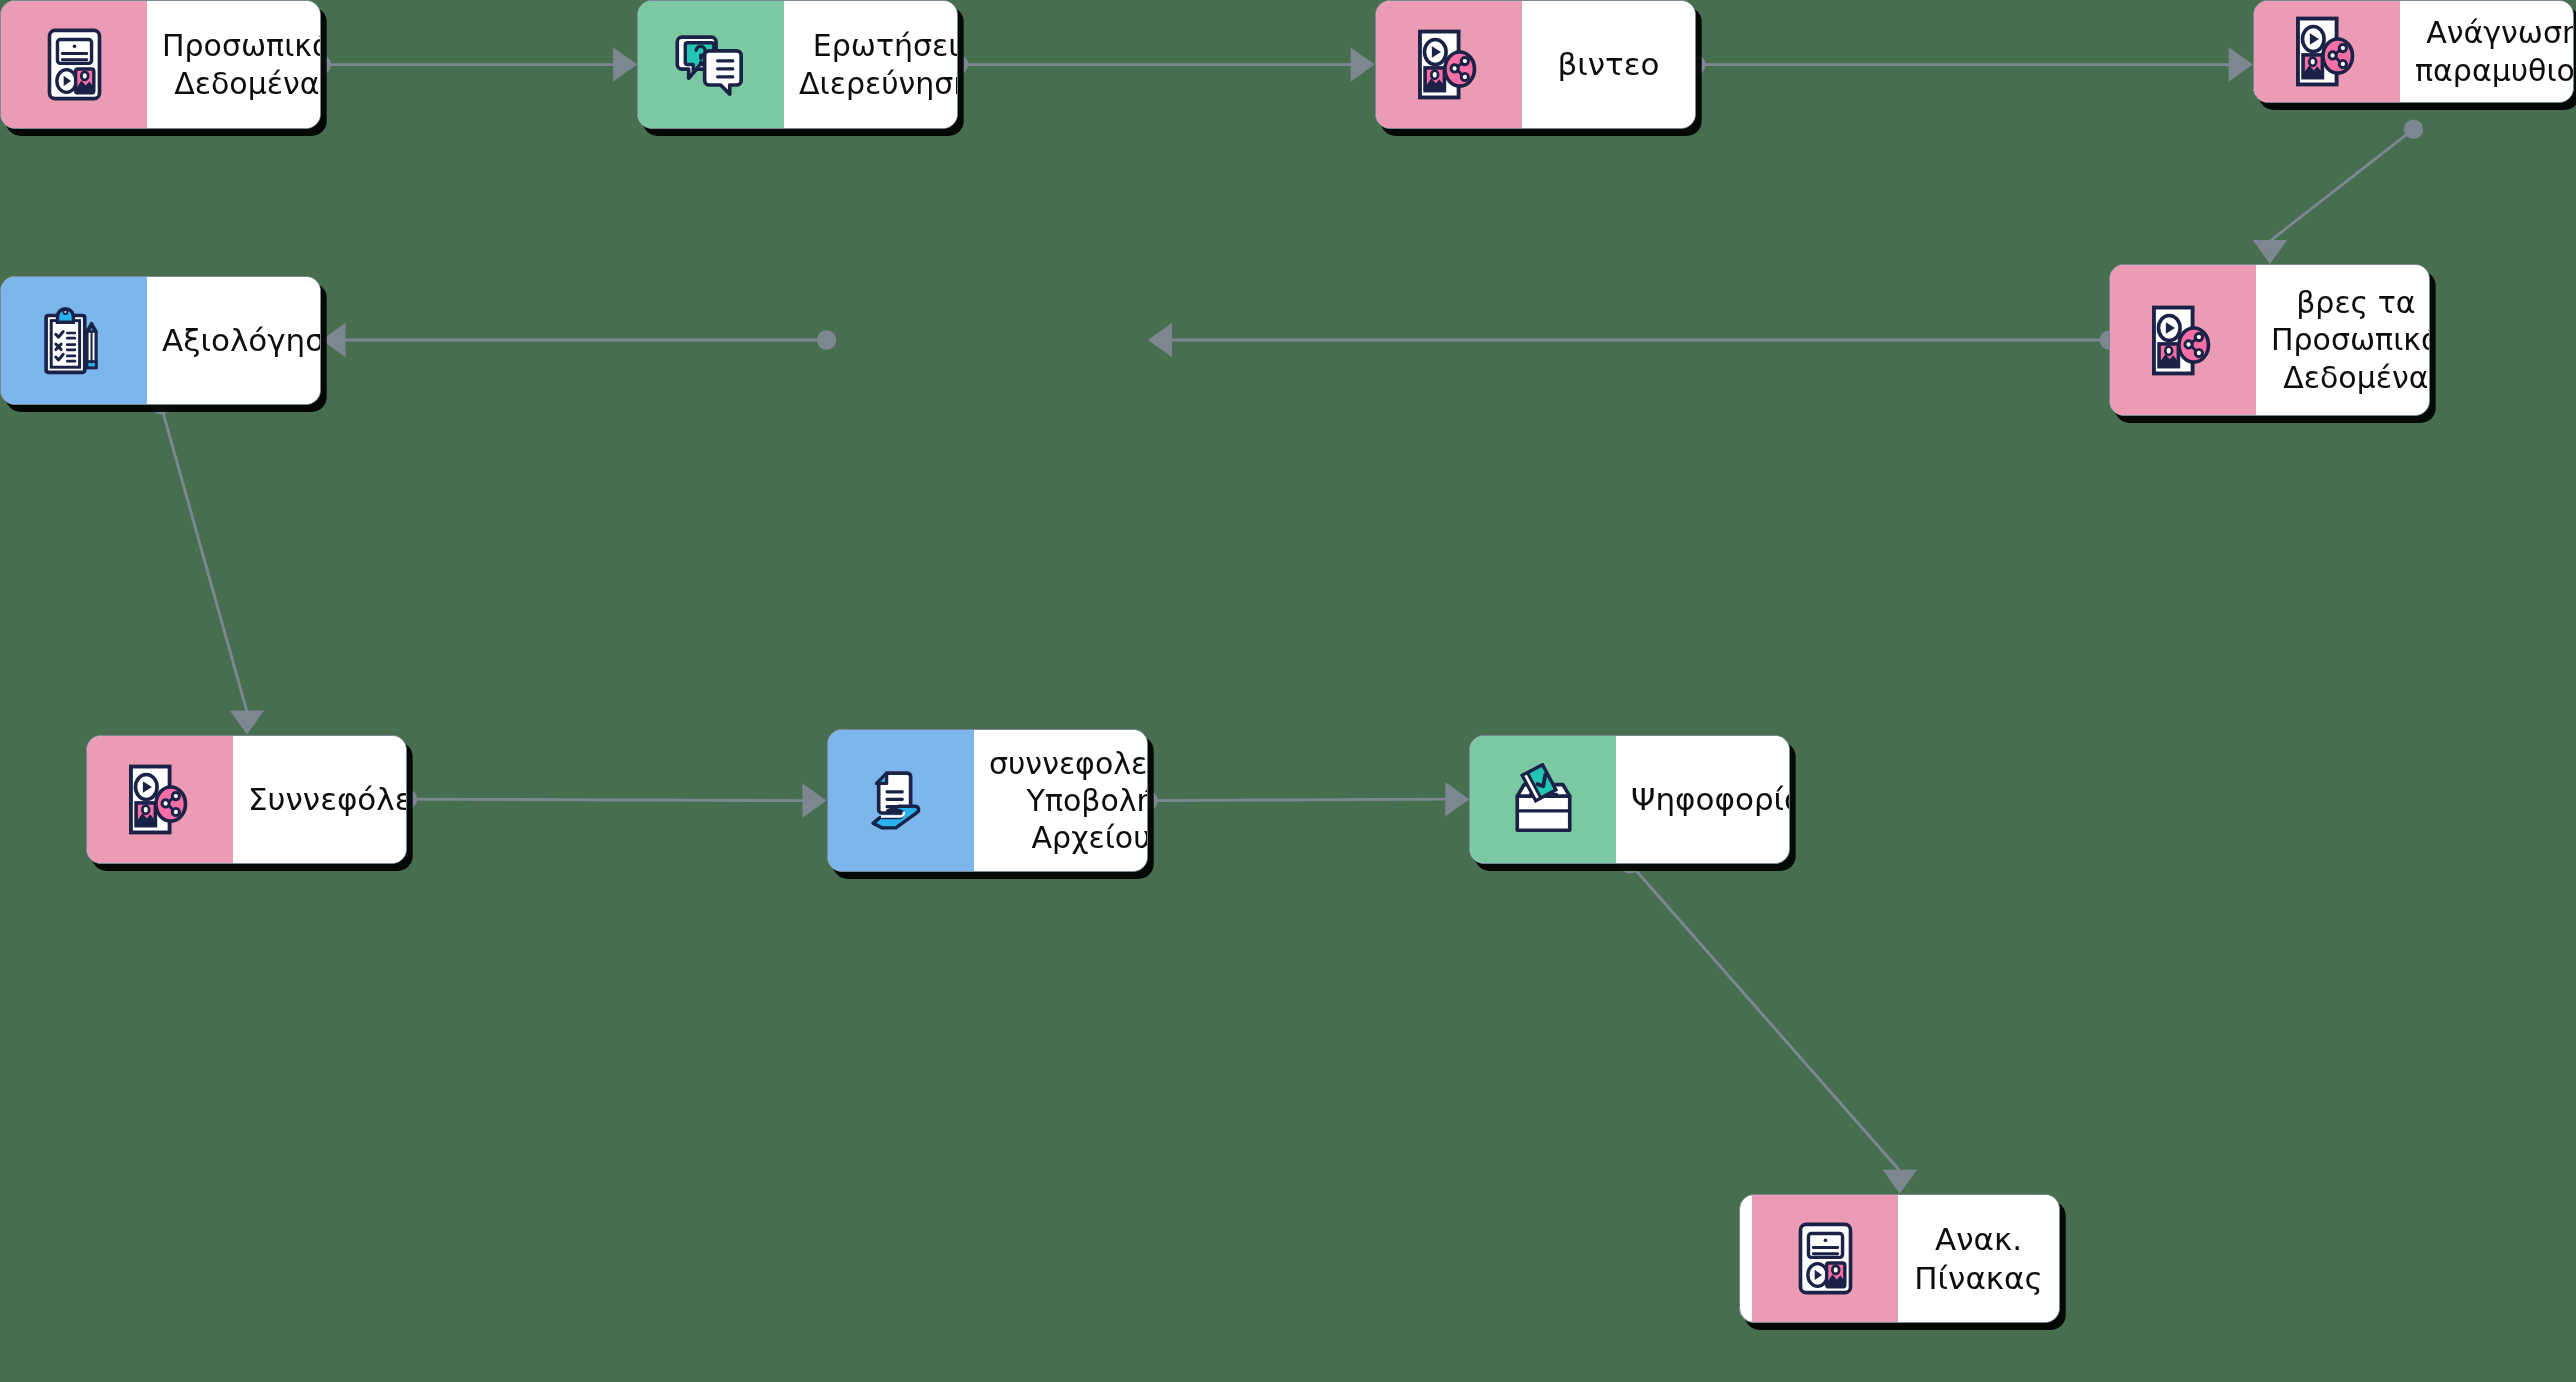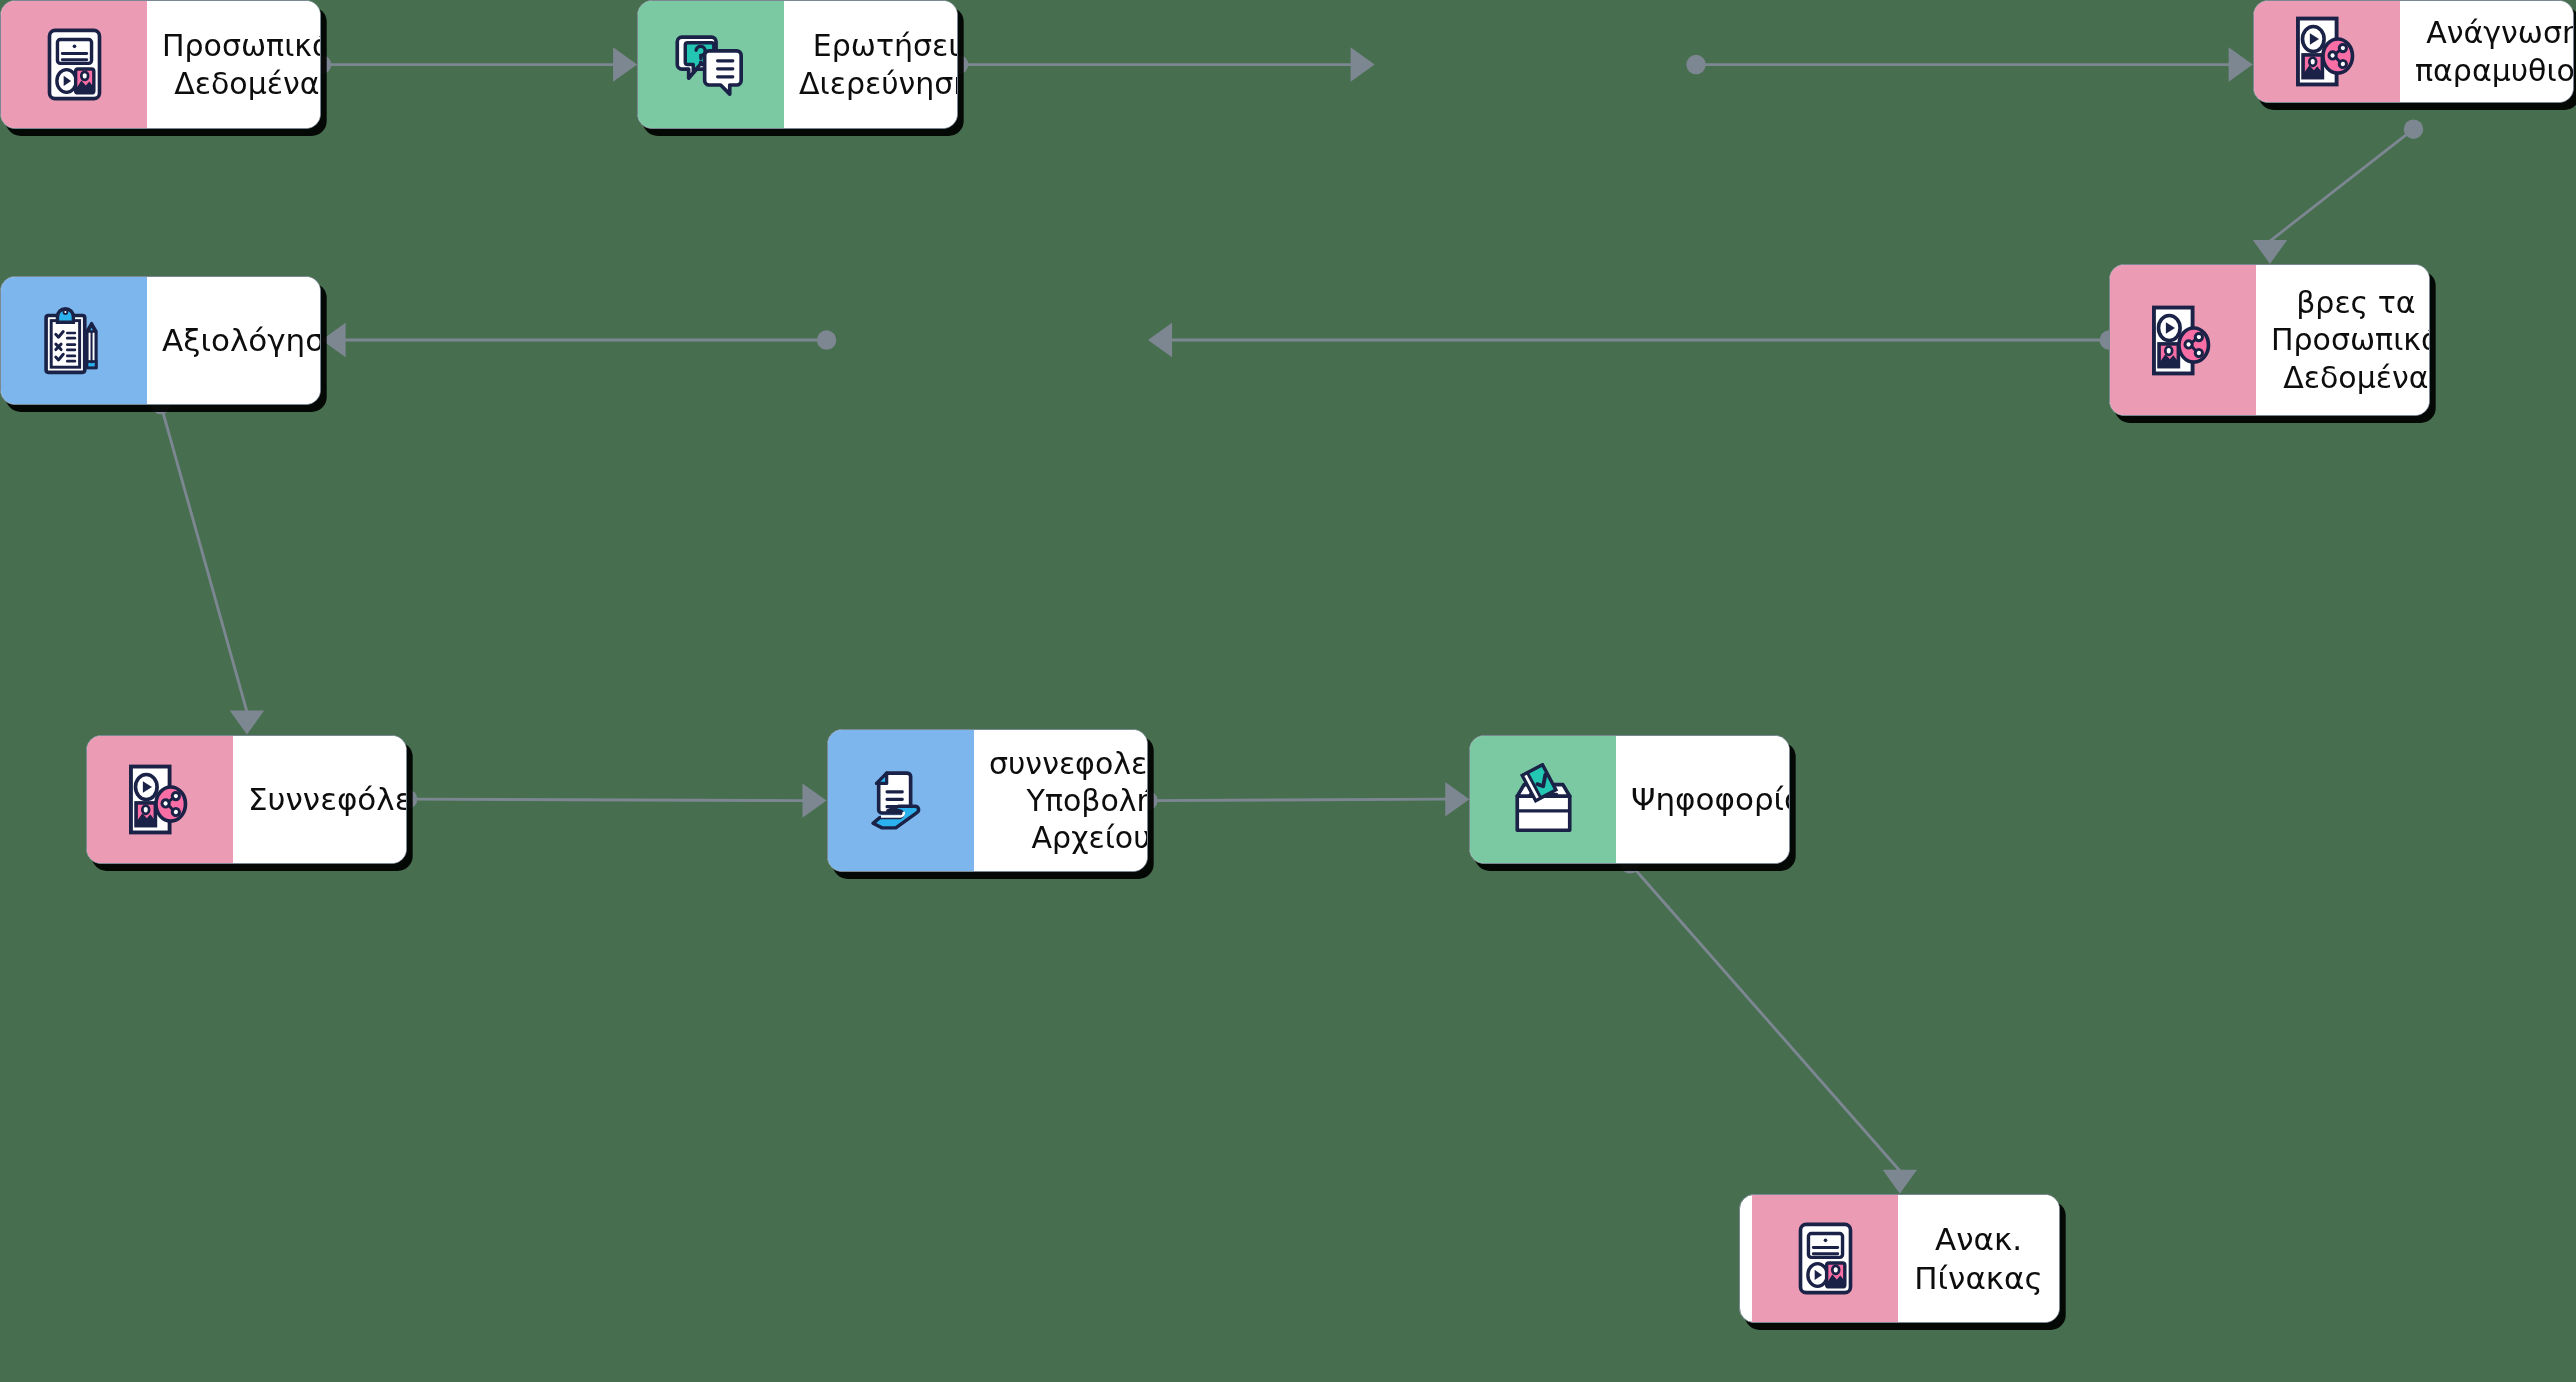--- a/index.html
+++ b/index.html
@@ -137,20 +137,38 @@
         <path d="M30 20 h24 a4 4 0 0 1 4 4 v22 a4 4 0 0 1 -4 4 h-6 v8 l-8 -8 h-10 a4 4 0 0 1 -4 -4 v-22 a4 4 0 0 1 4 -4 z" fill="#fff" stroke="#1b2247" stroke-width="3.2" stroke-linejoin="round"></path>
         <rect x="36" y="27.5" width="16" height="2.8" rx="1.3" fill="#1b2247"></rect>
         <rect x="36" y="34.5" width="16" height="2.8" rx="1.3" fill="#1b2247"></rect>
         <rect x="36" y="41.5" width="16" height="2.8" rx="1.3" fill="#1b2247"></rect>
       </svg>
     </div>
     <div class="card-label two-line">Ερωτήσεις
 Διερεύνησης</div>
   </div>
 
+  <div class="card" style="left:1375px; top:0px; width:321px; height:129px;">
+    <div class="card-icon pink">
+      <svg width="73" height="75" viewBox="0 0 64 66">
+        <rect x="6" y="4" width="34" height="58" fill="#fff" stroke="#1b2247" stroke-width="3.4"></rect>
+        <ellipse cx="19.5" cy="22" rx="9.5" ry="11" fill="#fff" stroke="#1b2247" stroke-width="3.2"></ellipse>
+        <path d="M16.5 17 L24.5 22 L16.5 27 Z" fill="#1b2247"></path>
+        <rect x="10.5" y="36" width="17" height="20" fill="#f96fa5" stroke="#1b2247" stroke-width="3.2"></rect>
+        <path d="M10.5 53 L16 45 L20 49.5 L23 46 L27.5 52 L27.5 56 L10.5 56 Z" fill="#1b2247"></path>
+        <ellipse cx="19" cy="42" rx="3" ry="3.6" fill="#fff" stroke="#1b2247" stroke-width="2.4"></ellipse>
+        <ellipse cx="41" cy="37" rx="13" ry="15" fill="#f96fa5" stroke="#1b2247" stroke-width="3.2"></ellipse>
+        <circle cx="45.5" cy="30" r="3.2" fill="#fff" stroke="#1b2247" stroke-width="2.6"></circle>
+        <circle cx="36.5" cy="36.5" r="3.2" fill="#fff" stroke="#1b2247" stroke-width="2.6"></circle>
+        <circle cx="45.5" cy="44" r="3.2" fill="#fff" stroke="#1b2247" stroke-width="2.6"></circle>
+        <path d="M39.3 35 L43 31.6 M39.3 38.2 L43 42.3" stroke="#1b2247" stroke-width="2.6" stroke-linecap="round"></path>
+      </svg>
+    </div>
+    <div class="card-label">βιντεο</div>
+  </div>
 
   <div class="card" style="left:2253px; top:0px; width:321px; height:103px;">
     <div class="card-icon pink">
       <svg width="73" height="75" viewBox="0 0 64 66">
         <rect x="6" y="4" width="34" height="58" fill="#fff" stroke="#1b2247" stroke-width="3.4"></rect>
         <ellipse cx="19.5" cy="22" rx="9.5" ry="11" fill="#fff" stroke="#1b2247" stroke-width="3.2"></ellipse>
         <path d="M16.5 17 L24.5 22 L16.5 27 Z" fill="#1b2247"></path>
         <rect x="10.5" y="36" width="17" height="20" fill="#f96fa5" stroke="#1b2247" stroke-width="3.2"></rect>
         <path d="M10.5 53 L16 45 L20 49.5 L23 46 L27.5 52 L27.5 56 L10.5 56 Z" fill="#1b2247"></path>
         <ellipse cx="19" cy="42" rx="3" ry="3.6" fill="#fff" stroke="#1b2247" stroke-width="2.4"></ellipse>

